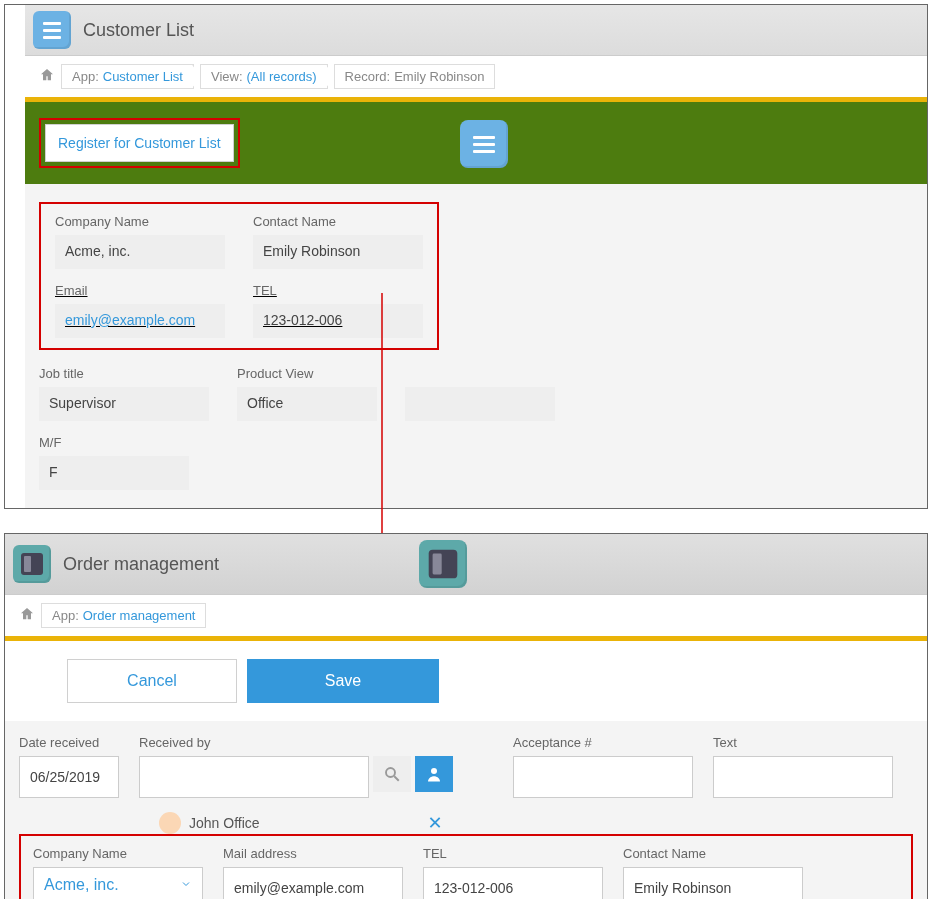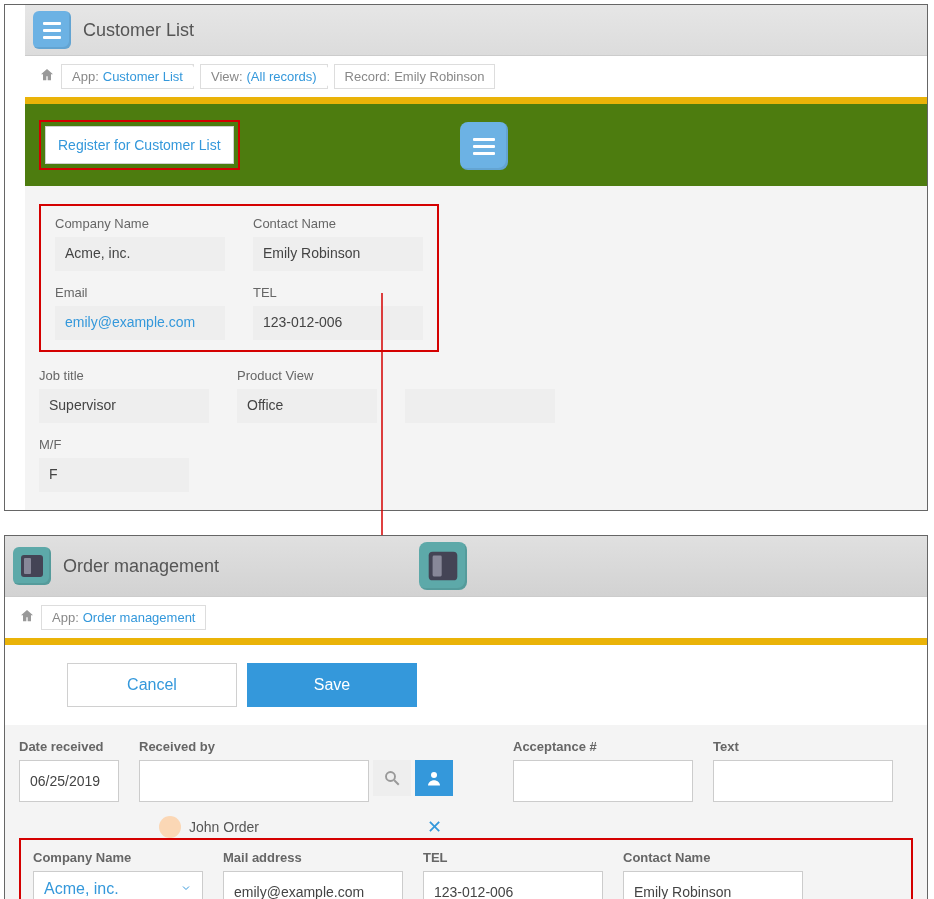--- a/index.html
+++ b/index.html
@@ -4,46 +4,46 @@
 <style>
   * { box-sizing: border-box; margin: 0; padding: 0; font-family: Arial, Helvetica, sans-serif; }
   body { background: #fff; padding: 4px; }
   .panel { border: 1px solid #666; background: #fff; margin-bottom: 24px; width: 924px; position: relative; }
   .panel-header { background: linear-gradient(#e6e6e6,#dcdcdc); display: flex; align-items: center; padding: 6px 8px; border-bottom: 1px solid #ccc; }
   .panel-header2 { background: linear-gradient(#e0e0e0,#d2d2d2); }
   .app-icon { width: 38px; height: 38px; border-radius: 6px; display: flex; align-items: center; justify-content: center; margin-right: 12px; }
   .icon-blue { background: #6cb2e4; box-shadow: inset -2px -2px 0 rgba(0,0,0,0.08); }
   .icon-teal { background: #5da9a9; box-shadow: inset -2px -2px 0 rgba(0,0,0,0.08); }
   .app-title { font-size: 18px; color: #555; }
-  .breadcrumb { display: flex; align-items: center; padding: 8px 14px; border-bottom: 7px solid #eab308; gap: 6px; background:#fff; }
+  .breadcrumb { display: flex; align-items: center; padding: 8px 14px; border-bottom: 5px solid #eab308; gap: 6px; background:#fff; }
   .home-icon { color:#888; font-size: 16px; }
   .crumb { display:flex; align-items:center; gap:4px; padding: 4px 10px; border:1px solid #ddd; position:relative; font-size:13px; color:#888; background:#fff; }
   .crumb-link { color:#3498db; }
   .crumb::after { content:""; position:absolute; right:-9px; top:0; bottom:0; width:9px; background:#fff; clip-path: polygon(0 0,100% 50%,0 100%); border-right:1px solid #ddd; border-top:1px solid #ddd; transform: none; }
   .crumb.noarrow::after{display:none;}
   .topbar { display:flex; align-items:flex-end; padding: 16px 14px; background:#4d7c0f; }
   .register-wrap { border: 2px solid #d40000; padding: 4px; display:inline-block;}
   .register-btn { border:1px solid #d0d0d0; background:#fff; color:#3498db; padding: 10px 12px; font-size:14px; cursor:pointer;}
   .center-icon { margin: 0 auto 0 220px; width:48px; height:48px; border-radius:8px; display:flex;align-items:center;justify-content:center;}
   .graybg { background:#f4f4f4; padding: 18px 14px; }
   .field { display:flex; flex-direction:column; gap:6px; }
   .flabel { font-size:13px; color:#666; }
   .fval { background:#eee; padding: 8px 10px; font-size:14px; color:#444; min-width:170px; min-height:34px;}
   .fval.link { color:#3498db; }
   .redbox { border:2px solid #d40000; padding: 10px 14px; margin-bottom: 16px; display:inline-block;}
   .row { display:flex; gap: 28px; margin-bottom: 14px;}
 
   
   .actions { display:flex; gap:10px; padding: 18px 14px; background:#fff;}
   .btn-cancel { width:170px; height:44px; background:#fff; border:1px solid #d0d0d0; color:#3498db; font-size:16px; cursor:pointer;margin-left:48px;}
-  .btn-save { width:170px; height:44px; background:#3498db; border:none; color:#fff; font-size:16px; cursor:pointer;}
+  .btn-save { width:192px; height:44px; background:#3498db; border:none; color:#fff; font-size:16px; cursor:pointer;}
   .form-area { background:#f4f4f4; padding: 14px;}
   .form-row { display:flex; gap:20px; align-items:flex-start; margin-bottom:14px;}
   .in-col { display:flex; flex-direction:column; gap:6px;}
-  .in-label { font-size:13px; color:#666;font-weight:bold;}
+  .in-label { font-size:13px; color:#666;}
   .in { background:#fff; border:1px solid #ccc; padding:8px 10px; font-size:14px; color:#444; height:42px;}
   .in.wide { width:180px;}
   .in.date { width:100px;}
   .in.rec { width:230px;}
   .iconbtn { width:38px; height:36px; display:flex; align-items:center; justify-content:center; background:#eee; color:#888;}
   .iconbtn.primary { background:#3498db; color:#fff;}
   .user-row { display:flex; align-items:center; gap:8px; margin-top:6px; margin-left:140px; }
   .avatar { width:22px; height:22px; border-radius:50%; background:#fbd7b5; display:inline-block;}
   .user-name{ font-size:14px; color:#555;}
   .remove-x{ color:#3498db; font-size:18px; margin-left:160px; cursor:pointer;}
@@ -113,21 +113,21 @@
       <div class="row">
         <div class="field">
           <div class="flabel">Company Name</div>
           <div class="fval">Acme, inc.</div>
         </div>
         <div class="field">
           <div class="flabel">Contact Name</div>
           <div class="fval">Emily Robinson</div>
         </div>
       </div>
-      <div class="row" style="margin-bottom:0;">
+      <div class="row" style="margin-bottom:0;text-decoration:underline;">
         <div class="field">
           <div class="flabel">Email</div>
           <div class="fval link">emily@example.com</div>
         </div>
         <div class="field">
           <div class="flabel">TEL</div>
           <div class="fval">123-012-006</div>
         </div>
       </div>
     </div>
@@ -216,21 +216,21 @@
         <div class="in-label">Acceptance #</div>
         <input class="in wide" style="">
       </div>
       <div class="in-col">
         <div class="in-label">Text</div>
         <input class="in wide" style="">
       </div>
     </div>
     <div class="user-row">
       <span class="avatar"></span>
-      <span class="user-name">John Order</span>
+      <span class="user-name">John Office</span>
       <span class="remove-x">✕</span>
     </div>
     <div class="redbox2">
       <div class="form-row" style="margin-bottom:0;">
         <div class="in-col">
           <div class="in-label">Company Name</div>
           <div class="lookup">
             <span>Acme, inc.</span>
             <span class="chev">
               <svg width="12" height="12" viewBox="0 0 24 24" fill="none" stroke="#3498db" stroke-width="2">

